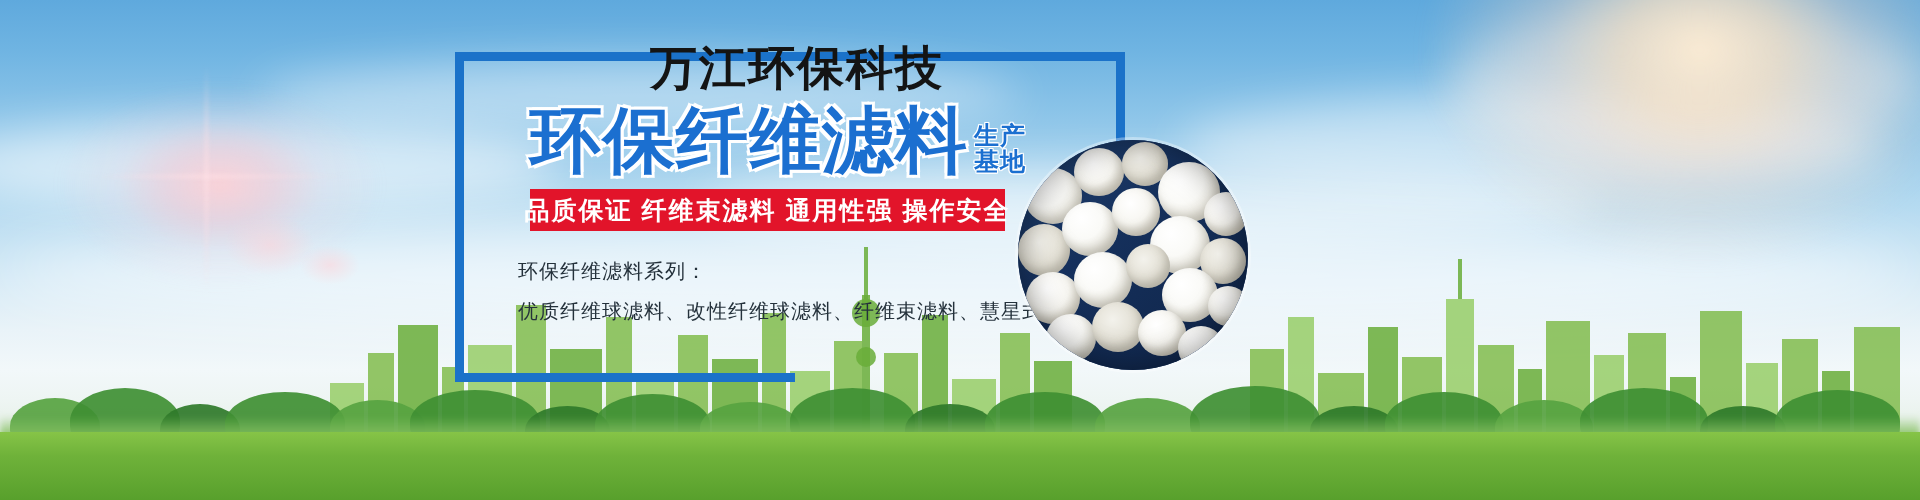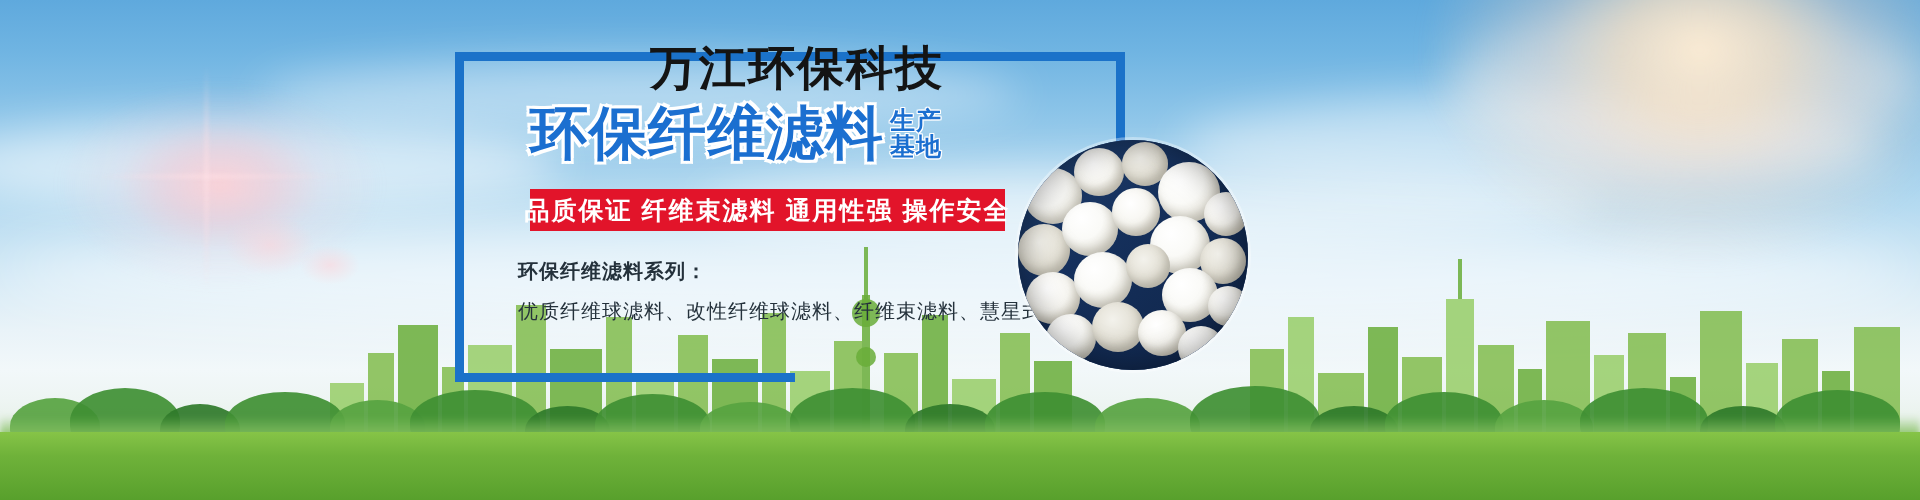--- a/index.html
+++ b/index.html
@@ -149,52 +149,51 @@
   .slogan .pre{
     font-size:42px; font-weight:800; color:#e2142a;
     letter-spacing:1px; line-height:1;
     margin-right:8px;
     padding-bottom:3px;
     text-shadow:
       1px 1px 0 #fff, -1px 1px 0 #fff, 1px -1px 0 #fff, -1px -1px 0 #fff,
       2px 2px 0 #fff, -2px 2px 0 #fff, 2px -2px 0 #fff, -2px -2px 0 #fff;
   }
   .slogan .big{
-    font-size:58px; font-weight:800; color:#1b6fd0;
+    font-size:72px; font-weight:800; color:#1b6fd0;
     letter-spacing:1px; line-height:1;
     text-shadow:
       2px 0 0 #fff, -2px 0 0 #fff, 0 2px 0 #fff, 0 -2px 0 #fff,
       2px 2px 0 #fff, -2px 2px 0 #fff, 2px -2px 0 #fff, -2px -2px 0 #fff,
       3px 3px 0 #fff, -3px 3px 0 #fff, 3px -3px 0 #fff, -3px -3px 0 #fff;
   }
   .slogan .suffix{
     display:flex; flex-direction:column;
     font-size:25px; font-weight:800; color:#1b6fd0;
     line-height:1.04; letter-spacing:1px;
     margin-left:6px; padding-bottom:2px;
     text-shadow:
       1px 0 0 #fff, -1px 0 0 #fff, 0 1px 0 #fff, 0 -1px 0 #fff,
       1px 1px 0 #fff, -1px 1px 0 #fff, 1px -1px 0 #fff, -1px -1px 0 #fff;
-    font-family: Liberation Serif, serif;
   }
 
   .redbar{
     position:absolute; left:530px; top:189px;
     width:475px; height:42px;
     background:#e2142a;
     display:flex; align-items:center; justify-content:center;
   }
   .redbar span{
     color:#ffffff; font-size:25px; font-weight:700; letter-spacing:2px;
     white-space:nowrap;
   }
 
   .sub1{
     position:absolute; left:518px; top:258px;
-    font-size:20px; color:#24313b; letter-spacing:1px; white-space:nowrap;font-weight:bold;
+    font-size:20px; color:#24313b; letter-spacing:1px; white-space:nowrap;
   }
   .sub2{
     position:absolute; left:518px; top:298px;
     font-size:20px; color:#24313b; letter-spacing:1px; white-space:nowrap;
   }
 
   
   .photo{
     position:absolute; left:1018px; top:140px;
     width:230px; height:230px; border-radius:50%;

